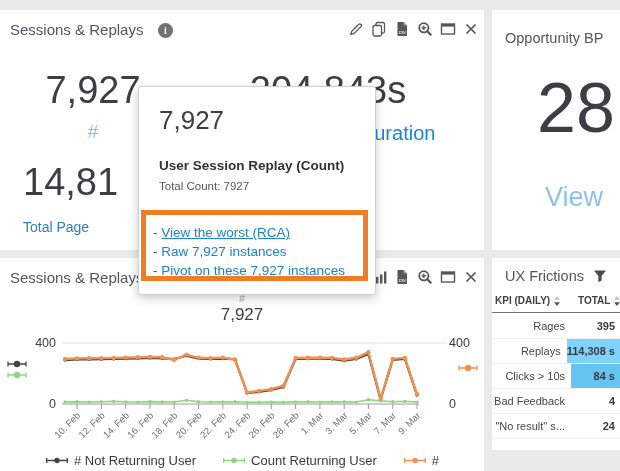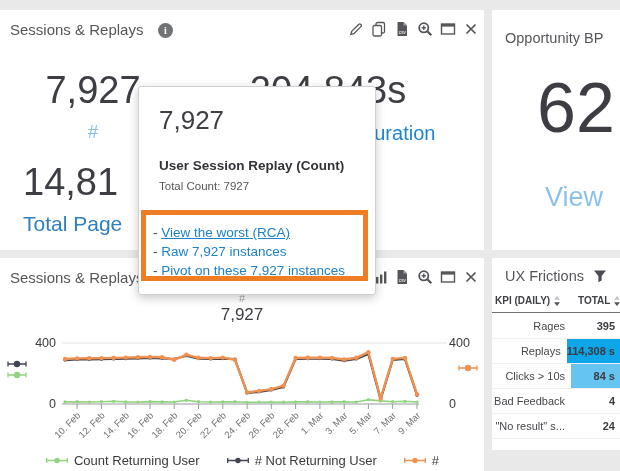--- a/index.html
+++ b/index.html
@@ -18,21 +18,21 @@
            background:#717276;color:#fff;font-size:10px;font-weight:bold;text-align:center;
            line-height:15px;font-family:"Liberation Serif",serif;cursor:pointer;}
 
   .stat-val{font-size:38px;color:#3d3e43;white-space:nowrap;line-height:44px;}
   .stat-lbl{white-space:nowrap;}
   .s1{position:absolute;left:18px;top:58px;width:150px;text-align:center;}
   .s1 .stat-lbl{font-size:19px;color:#85bfe9;margin-top:9px;}
   .s2{position:absolute;left:228px;top:58px;width:200px;text-align:center;}
   .s2-lbl{position:absolute;left:312px;top:112px;font-size:20px;color:#1d86ce;white-space:nowrap;}
   .s3{position:absolute;left:23px;top:150px;text-align:left;}
-  .s3 .stat-lbl{font-size:21px;color:#2e7fc0;margin-top:8px;}
+  .s3 .stat-lbl{font-size:14px;color:#2e7fc0;margin-top:15px;}
 
   .tr-title{position:absolute;left:13px;top:20px;font-size:14.5px;color:#55565a;white-space:nowrap;}
   .tr-val{position:absolute;left:45px;top:60px;font-size:70px;color:#3d3e43;line-height:76px;}
   .tr-lbl{position:absolute;left:53px;top:172px;font-size:27px;color:#8cc2ea;white-space:nowrap;}
 
   .bl-sub{position:absolute;left:0;right:0;top:34px;text-align:center;font-size:11px;color:#9aa0a6;}
   .bl-total{position:absolute;left:0;right:0;top:47px;text-align:center;font-size:17px;color:#3d3e43;}
   #chart-svg{position:absolute;left:0;top:0;width:484px;height:213px;}
   .xlab{font-size:9.5px;fill:#6f7073;}
   .ylab{font-size:12.5px;fill:#3a3b3f;}
@@ -111,21 +111,21 @@
     </div>
     <div class="s2-lbl">Total Duration</div>
     <div class="s3">
       <div class="stat-val">14,81</div>
       <div class="stat-lbl">Total Page</div>
     </div>
   </section>
 
   <section class="panel p-tr">
     <span class="tr-title">Opportunity BP</span>
-    <div class="tr-val">62</div>
+    <div class="tr-val">28</div>
     <div class="tr-lbl">View</div>
   </section>
 
   <section class="panel p-bl">
     <span class="ptitle">Sessions &amp; Replays</span>
     <div class="toolbar">
       <svg class="tbicon" viewBox="0 0 16 16">
           <rect x="1" y="10" width="2.4" height="4.5" fill="#55565a"></rect>
           <rect x="5" y="8" width="2.4" height="6.5" fill="#55565a"></rect>
           <rect x="9" y="5.5" width="2.4" height="9" fill="#55565a"></rect>
@@ -300,35 +300,35 @@
           <line x1="459" y1="110" x2="477" y2="110" stroke="#ef9151" stroke-width="1.5"></line>
           <line x1="459" y1="107.5" x2="459" y2="112.5" stroke="#ef9151" stroke-width="1.3"></line>
           <line x1="477" y1="107.5" x2="477" y2="112.5" stroke="#ef9151" stroke-width="1.3"></line>
           <circle cx="468" cy="110" r="3.2" fill="#ef9151"></circle>
         </g>
       </svg>
 
     <div class="legend">
       <span class="leg-item">
         <svg class="leg-marker" width="24" height="9">
+            <line x1="1" y1="4.5" x2="23" y2="4.5" stroke-width="1.5" stroke="#3f4250"></line>
+            <line x1="1.7" y1="2" x2="1.7" y2="7" stroke-width="1.3" stroke="#3f4250"></line>
+            <line x1="22.3" y1="2" x2="22.3" y2="7" stroke-width="1.3" stroke="#3f4250"></line>
+            <circle cx="12" cy="4.5" r="2.7" fill="#3f4250"></circle>
+          </svg>
+        <span># Not Returning User</span>
+      </span>
+      <span class="leg-item">
+        <svg class="leg-marker" width="24" height="9">
             <line x1="1" y1="4.5" x2="23" y2="4.5" stroke-width="1.5" stroke="#90d47f"></line>
             <line x1="1.7" y1="2" x2="1.7" y2="7" stroke-width="1.3" stroke="#90d47f"></line>
             <line x1="22.3" y1="2" x2="22.3" y2="7" stroke-width="1.3" stroke="#90d47f"></line>
             <circle cx="12" cy="4.5" r="2.7" fill="#90d47f"></circle>
           </svg>
         <span>Count Returning User</span>
-      </span>
-      <span class="leg-item">
-        <svg class="leg-marker" width="24" height="9">
-            <line x1="1" y1="4.5" x2="23" y2="4.5" stroke-width="1.5" stroke="#3f4250"></line>
-            <line x1="1.7" y1="2" x2="1.7" y2="7" stroke-width="1.3" stroke="#3f4250"></line>
-            <line x1="22.3" y1="2" x2="22.3" y2="7" stroke-width="1.3" stroke="#3f4250"></line>
-            <circle cx="12" cy="4.5" r="2.7" fill="#3f4250"></circle>
-          </svg>
-        <span># Not Returning User</span>
       </span>
       <span class="leg-item">
         <svg class="leg-marker" width="24" height="9">
             <line x1="1" y1="4.5" x2="23" y2="4.5" stroke-width="1.5" stroke="#ef9151"></line>
             <line x1="1.7" y1="2" x2="1.7" y2="7" stroke-width="1.3" stroke="#ef9151"></line>
             <line x1="22.3" y1="2" x2="22.3" y2="7" stroke-width="1.3" stroke="#ef9151"></line>
             <circle cx="12" cy="4.5" r="2.7" fill="#ef9151"></circle>
           </svg>
         <span>#</span>
       </span>
@@ -356,21 +356,21 @@
           </svg>
       </span>
     </div>
     <div class="fr-rows">
       <div class="fr-row">
         <span class="fr-label">Rages</span>
         <span class="fr-val">395</span>
       </div>
       <div class="fr-row">
         <span class="fr-label">Replays</span>
-        <span class="fr-val" style="background: #0ea5e9;">114,308 s</span>
+        <span class="fr-val" style="background: #7dd3fc;">114,308 s</span>
       </div>
       <div class="fr-row">
         <span class="fr-label">Clicks &gt; 10s</span>
         <span class="fr-val" style="background: rgb(102, 196, 240);">84 s</span>
       </div>
       <div class="fr-row">
         <span class="fr-label">Bad Feedback</span>
         <span class="fr-val">4</span>
       </div>
       <div class="fr-row">

